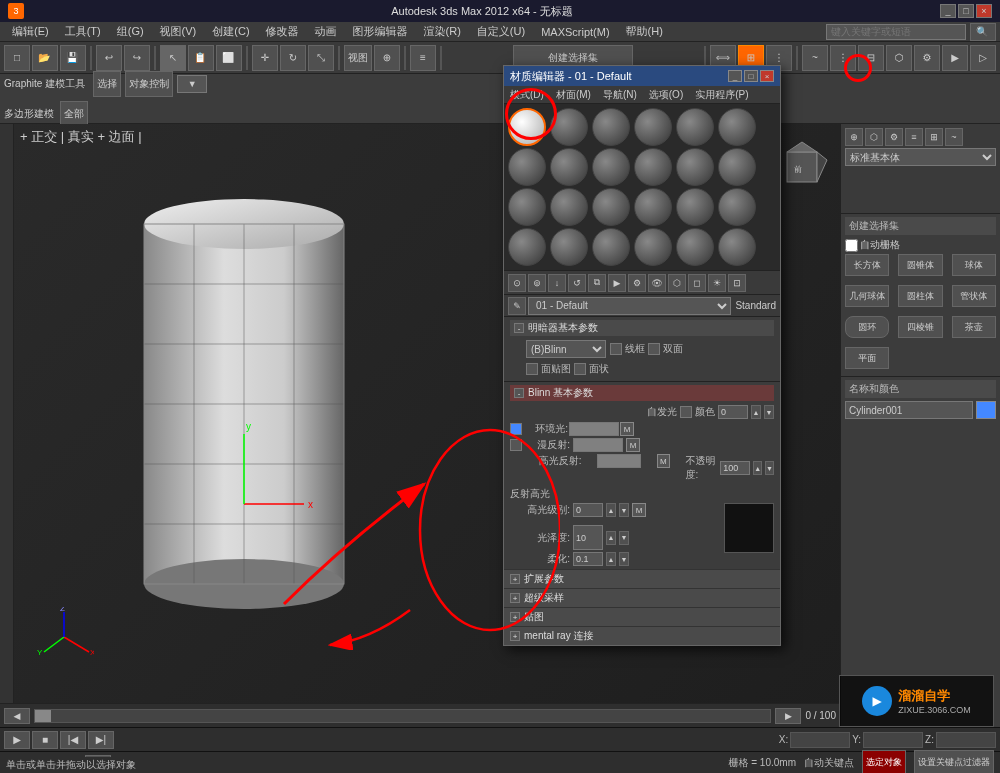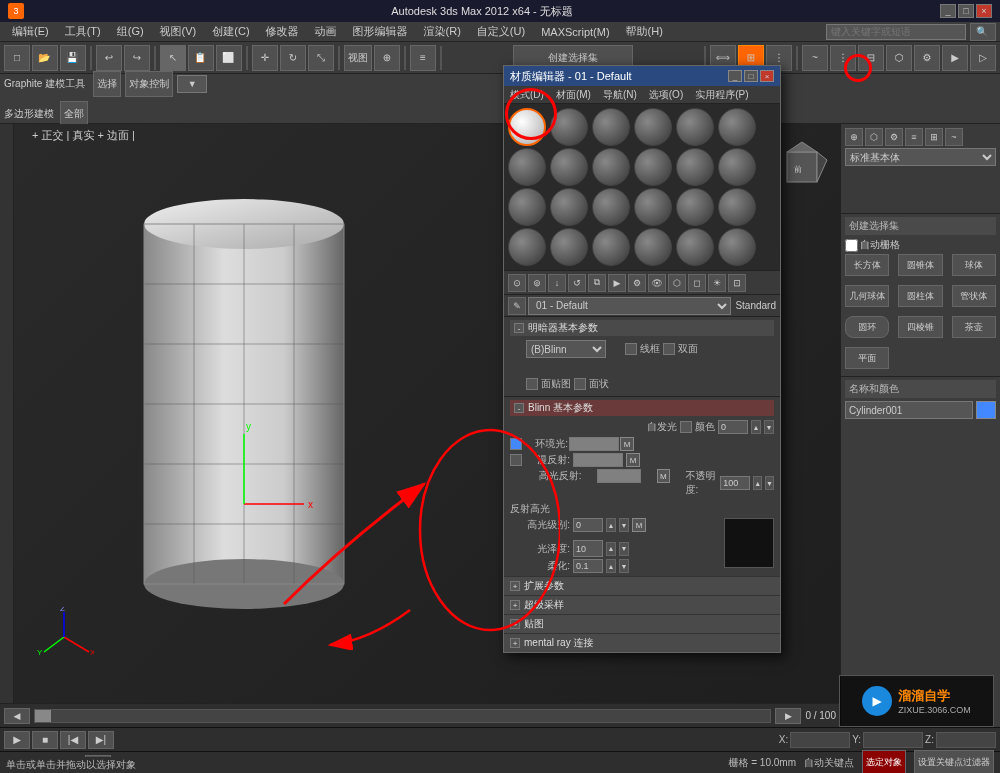--- a/index.html
+++ b/index.html
@@ -177,21 +177,21 @@
     <span style="font-size:10px;color:#ccc;margin-right:4px;">多边形建模</span>
     <div class="tb-btn" style="font-size:10px;">全部</div>
   </div>
 </div>
 
 <div style="display:flex;flex:1;height:calc(773px - 22px - 20px - 32px - 50px - 24px - 22px);position:relative;">
 
   <div class="left-panel"></div>
 
   <div class="viewport" style="flex:1;background:linear-gradient(135deg, #2a2a2a 0%, #1e1e1e 100%);position:relative;">
-    <div style="position:absolute;top:4px;left:18px;font-size:11px;color:#ccc;z-index:2;">+ 正交 | 真实 + 边面 |</div>
+    <div style="position:absolute;top:4px;left:6px;font-size:13px;color:#ccc;z-index:2;">+ 正交 | 真实 + 边面 |</div>
 
     <svg style="position:absolute;top:40px;left:80px;width:300px;height:480px;" viewBox="0 0 300 480">
 
       <defs>
         <linearGradient id="cylGrad" x1="0%" y1="0%" x2="100%" y2="0%">
           <stop offset="0%" style="stop-color:#888;stop-opacity:1"></stop>
           <stop offset="40%" style="stop-color:#ddd;stop-opacity:1"></stop>
           <stop offset="70%" style="stop-color:#ccc;stop-opacity:1"></stop>
           <stop offset="100%" style="stop-color:#666;stop-opacity:1"></stop>
         </linearGradient>
@@ -378,21 +378,21 @@
       </select>
     </div>
     <span class="mat-type-label">Standard</span>
   </div>
 
   <div class="shader-section">
     <div class="section-header">
       <div class="collapse-btn">-</div>
       <span>明暗器基本参数</span>
     </div>
-    <div style="display:flex;align-items:center;gap:19px;padding:2px 16px;flex-wrap:wrap;">
+    <div style="display:flex;align-items:center;gap:4px;padding:2px 16px;flex-wrap:wrap;">
       <select style="height:18px;width:80px;background:#555;border:1px solid #777;color:#ccc;font-size:10px;">
         <option>(B)Blinn</option>
       </select>
       <div style="display:flex;align-items:center;gap:3px;">
         <div class="checkbox"></div>
         <span style="font-size:10px;color:#bbb;">线框</span>
         <div class="checkbox"></div>
         <span style="font-size:10px;color:#bbb;">双面</span>
       </div>
       <div style="display:flex;align-items:center;gap:3px;">
@@ -459,21 +459,21 @@
           <div style="display:flex;align-items:center;gap:3px;margin-bottom:8px;">
             <span style="font-size:10px;color:#bbb;min-width:60px;text-align:right;">高光级别:</span>
             <input type="text" style="width: 30px; height: 14px; background: rgb(85, 85, 85); border: 1px solid rgb(119, 119, 119); font-size: 9px; color: rgb(204, 204, 204); padding: 0px 2px;" value="0">
             <div class="spinner-btn">▲</div>
             <div class="spinner-btn">▼</div>
             <div class="map-btn">M</div>
           </div>
 
           <div style="display:flex;align-items:center;gap:3px;margin-bottom:2px;">
             <span style="font-size:10px;color:#bbb;min-width:60px;text-align:right;">光泽度:</span>
-            <input type="text" style="width: 30px; height: 17px; background: rgb(85, 85, 85); border: 1px solid rgb(119, 119, 119); font-size: 9px; color: rgb(204, 204, 204); padding: 0px 2px;" value="10">
+            <input type="text" style="width: 30px; height: 25px; background: rgb(85, 85, 85); border: 1px solid rgb(119, 119, 119); font-size: 9px; color: rgb(204, 204, 204); padding: 0px 2px;" value="10">
             <div class="spinner-btn">▲</div>
             <div class="spinner-btn">▼</div>
           </div>
 
           <div style="display:flex;align-items:center;gap:3px;">
             <span style="font-size:10px;color:#bbb;min-width:60px;text-align:right;">柔化:</span>
             <input type="text" style="width: 30px; height: 14px; background: rgb(85, 85, 85); border: 1px solid rgb(119, 119, 119); font-size: 9px; color: rgb(204, 204, 204); padding: 0px 2px;" value="0.1">
             <div class="spinner-btn">▲</div>
             <div class="spinner-btn">▼</div>
           </div>

